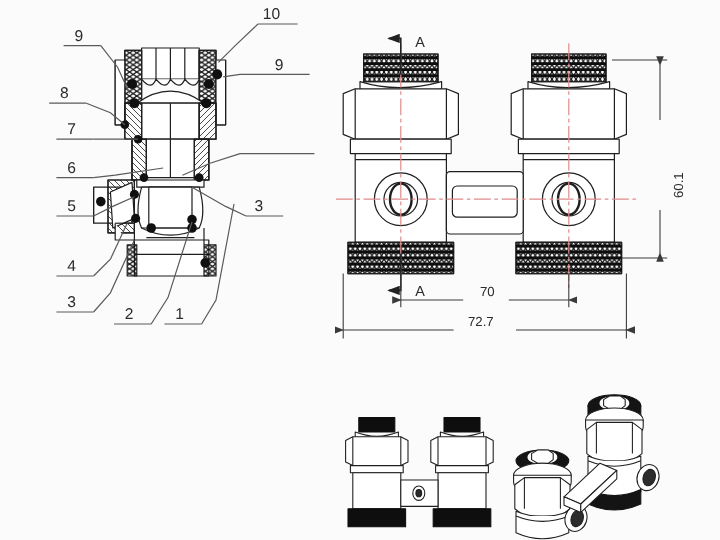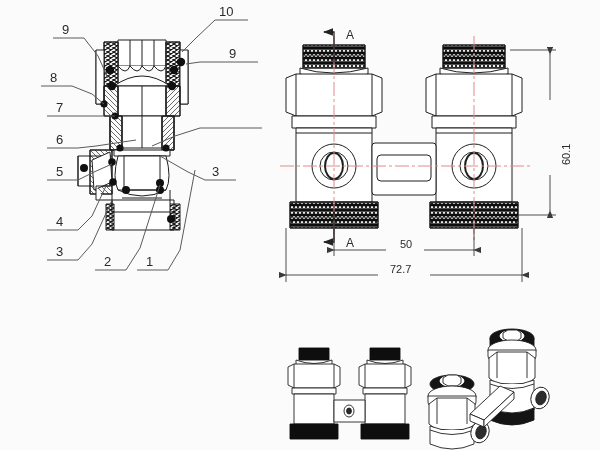--- a/index.html
+++ b/index.html
@@ -312,16 +312,16 @@
 <span class="lbl" style="left:50px;top:71px">8</span>
 <span class="lbl" style="left:62px;top:23px">9</span>
 <span class="lbl" style="left:219px;top:5px">10</span>
 <span class="lbl" style="left:229px;top:47px">9</span>
 <span class="lbl" style="left:212px;top:165px">3</span>
 
 <span class="sec" style="left:346px;top:28px">A</span>
 <span class="sec" style="left:346px;top:236px">A</span>
 
 <span class="dimv" style="left:560px;top:165px">60.1</span>
-<span class="dim" style="left:400px;top:238px">50</span>
+<span class="dim" style="left:400px;top:238px">70</span>
 <span class="dim" style="left:390px;top:263px">72.7</span>
 
 </div>
 
 </body></html>

